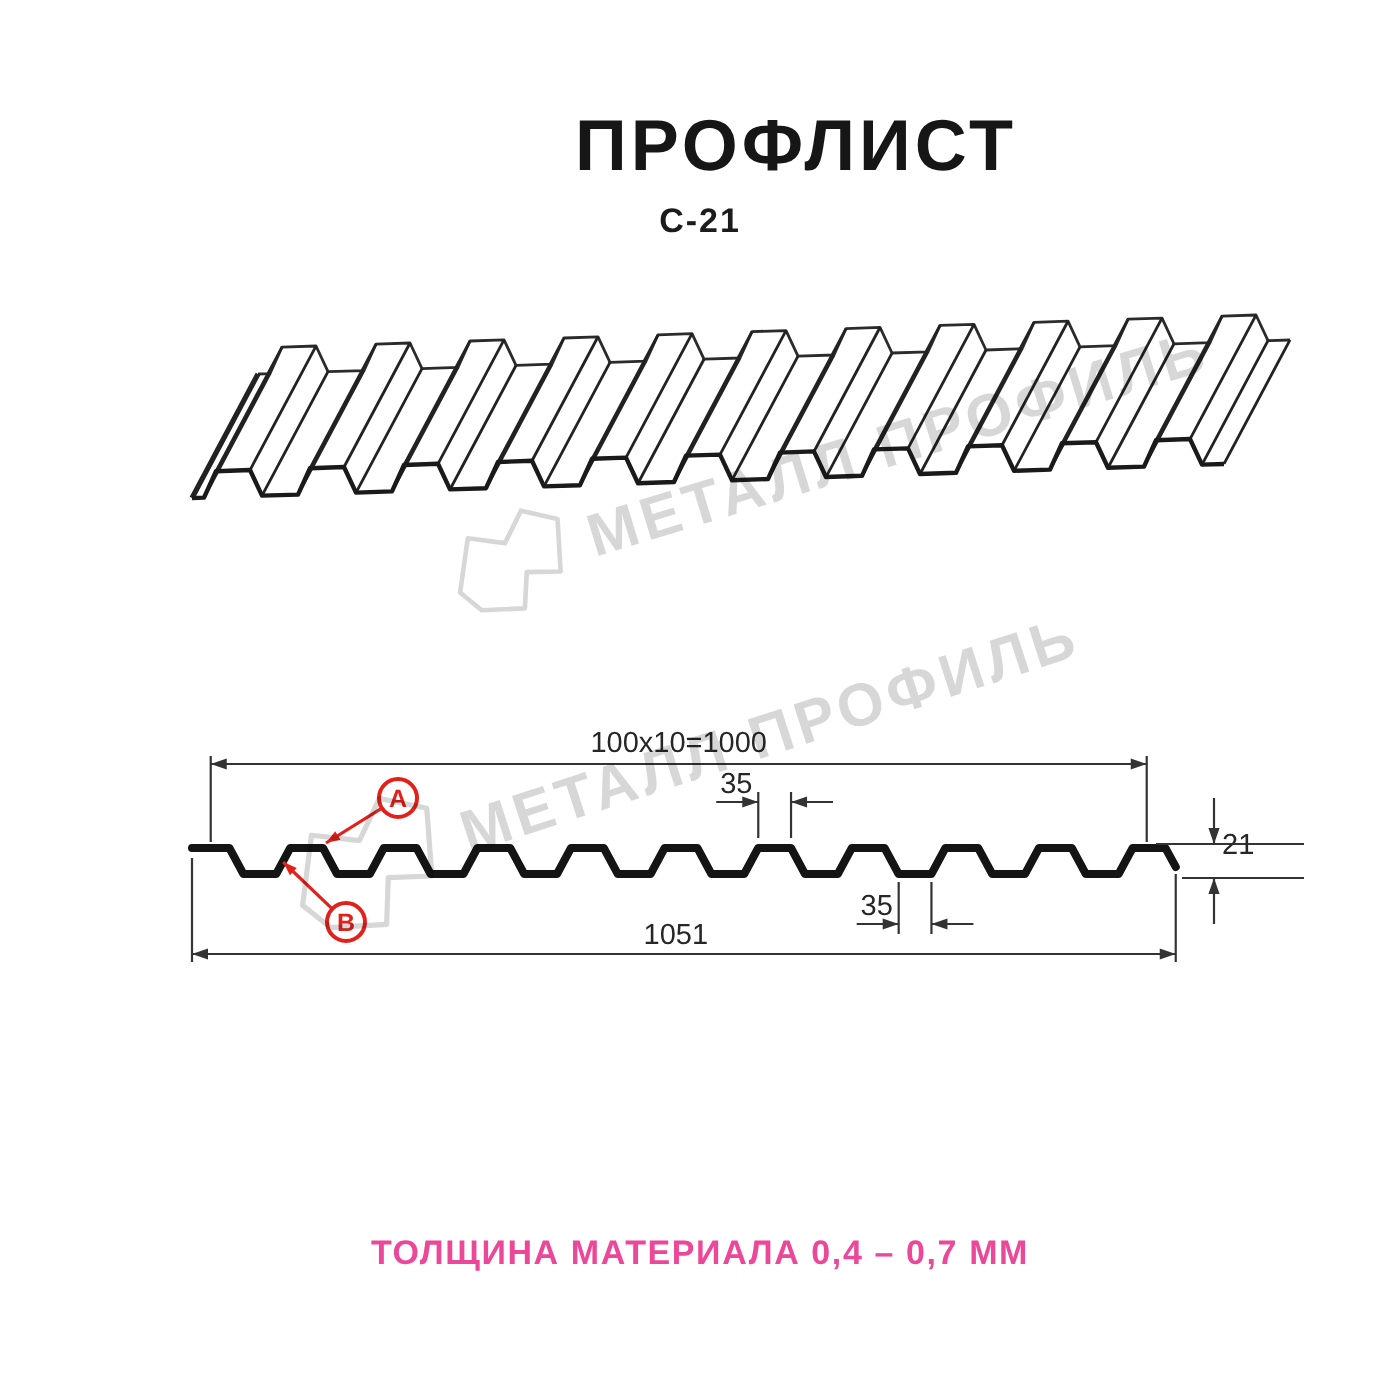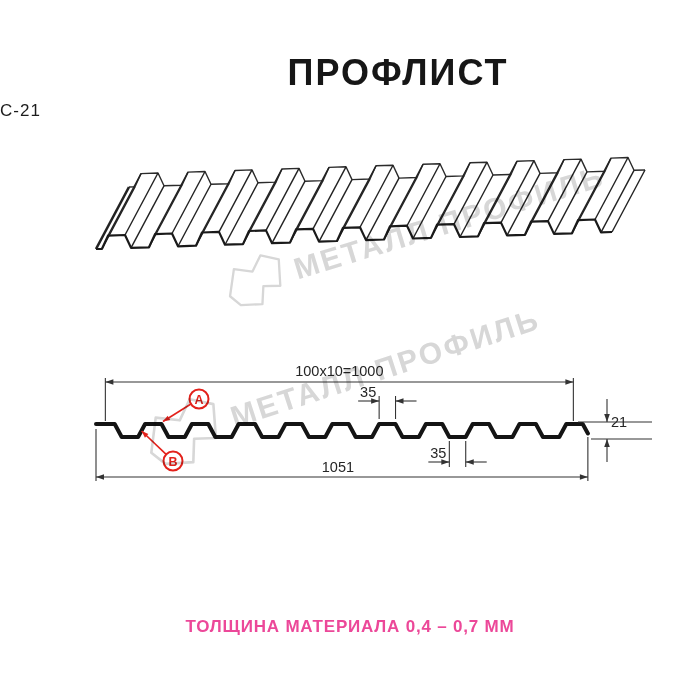--- a/index.html
+++ b/index.html
@@ -1,21 +1,21 @@
 <!DOCTYPE html>
 <html><head>
 <meta charset="utf-8">
 <style>
   html,body{margin:0;padding:0;background:#fff;}
   .page{position:relative;width:700px;height:700px;background:#ffffff;overflow:hidden;
         font-family:"Liberation Sans",sans-serif;}
   .title{position:absolute;top:52px;left:0;width:700px;text-align:center;
          font-size:36px;font-weight:bold;letter-spacing:2px;color:#161616;margin-left:48px;}
-  .code{position:absolute;top:101px;left:0;width:700px;
-        font-size:17px;font-weight:normal;letter-spacing:1px;color:#1c1c1c;}
+  .code{position:absolute;top:101px;left:0;width:700px;text-align:center;
+        font-size:17px;font-weight:bold;letter-spacing:1px;color:#1c1c1c;}
   .footer{position:absolute;top:617px;left:0;width:700px;text-align:center;
           font-size:17px;font-weight:bold;letter-spacing:0.8px;color:#ec4899;}
   #drawing{position:absolute;left:0;top:0;z-index:1;}
   #drawing text{font-family:"Liberation Sans",sans-serif;}
   .wm{position:absolute;display:flex;align-items:center;gap:10px;z-index:2;
       mix-blend-mode:multiply;pointer-events:none;transform-origin:0 50%;}
   .wm1{left:226px;top:264px;transform:rotate(-17deg);}
   .wm2{left:146px;top:412px;transform:rotate(-18deg);}
   .wmtext{font-size:30px;font-weight:bold;letter-spacing:2.5px;color:#d7d7d7;white-space:nowrap;}
 </style>

